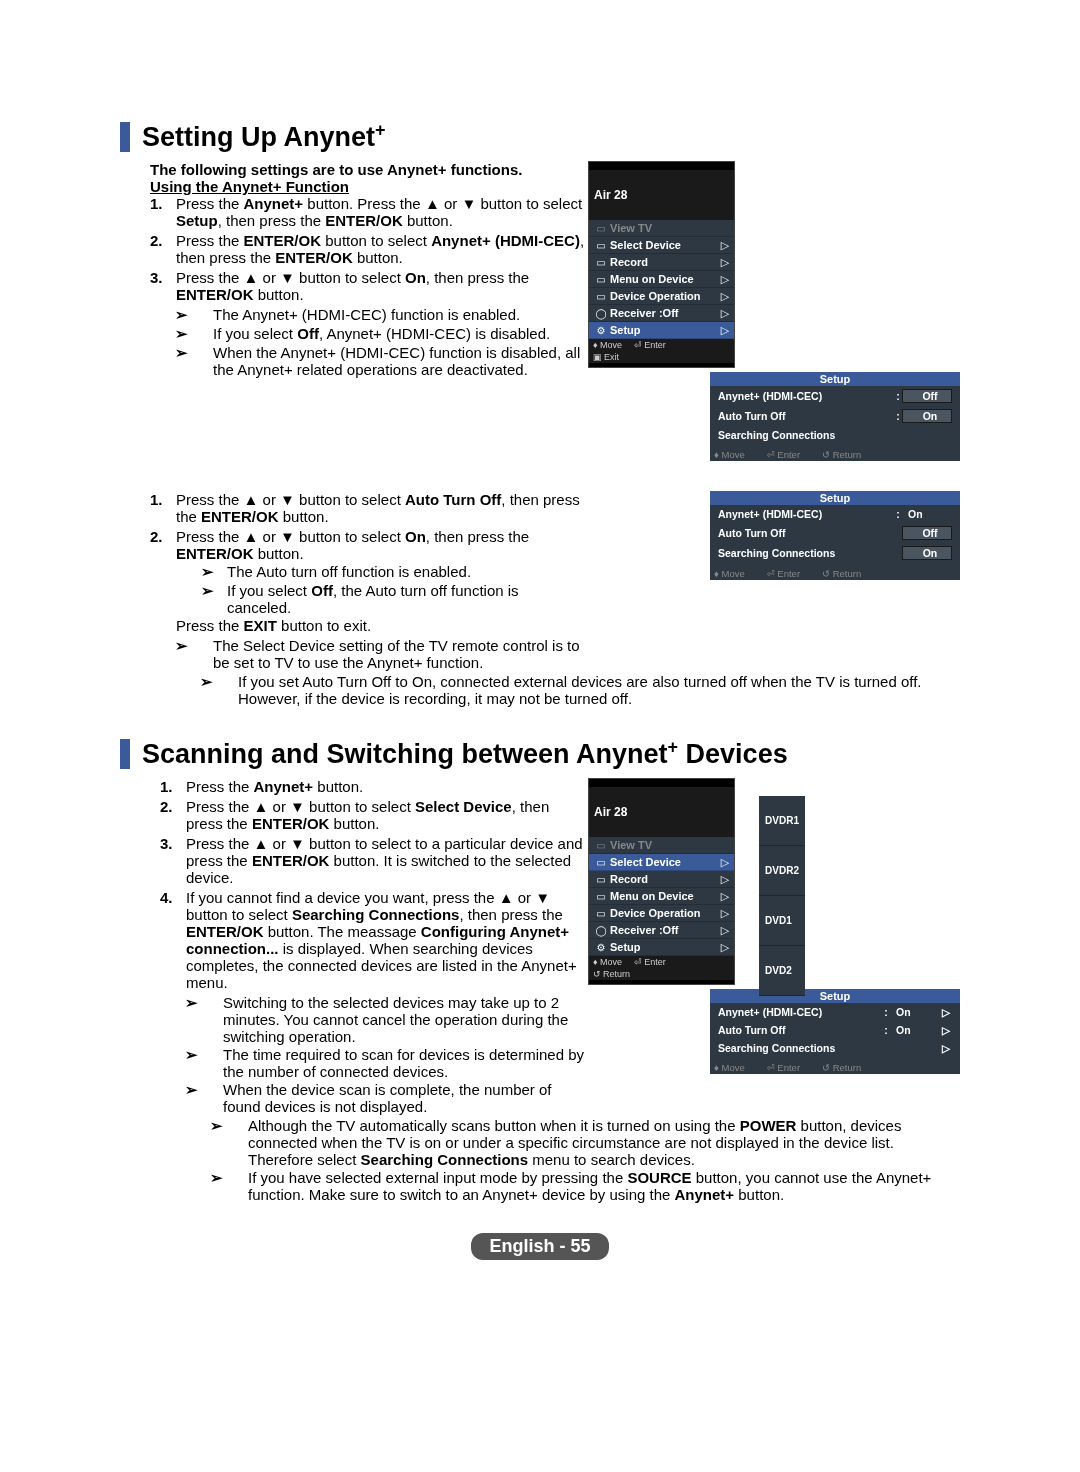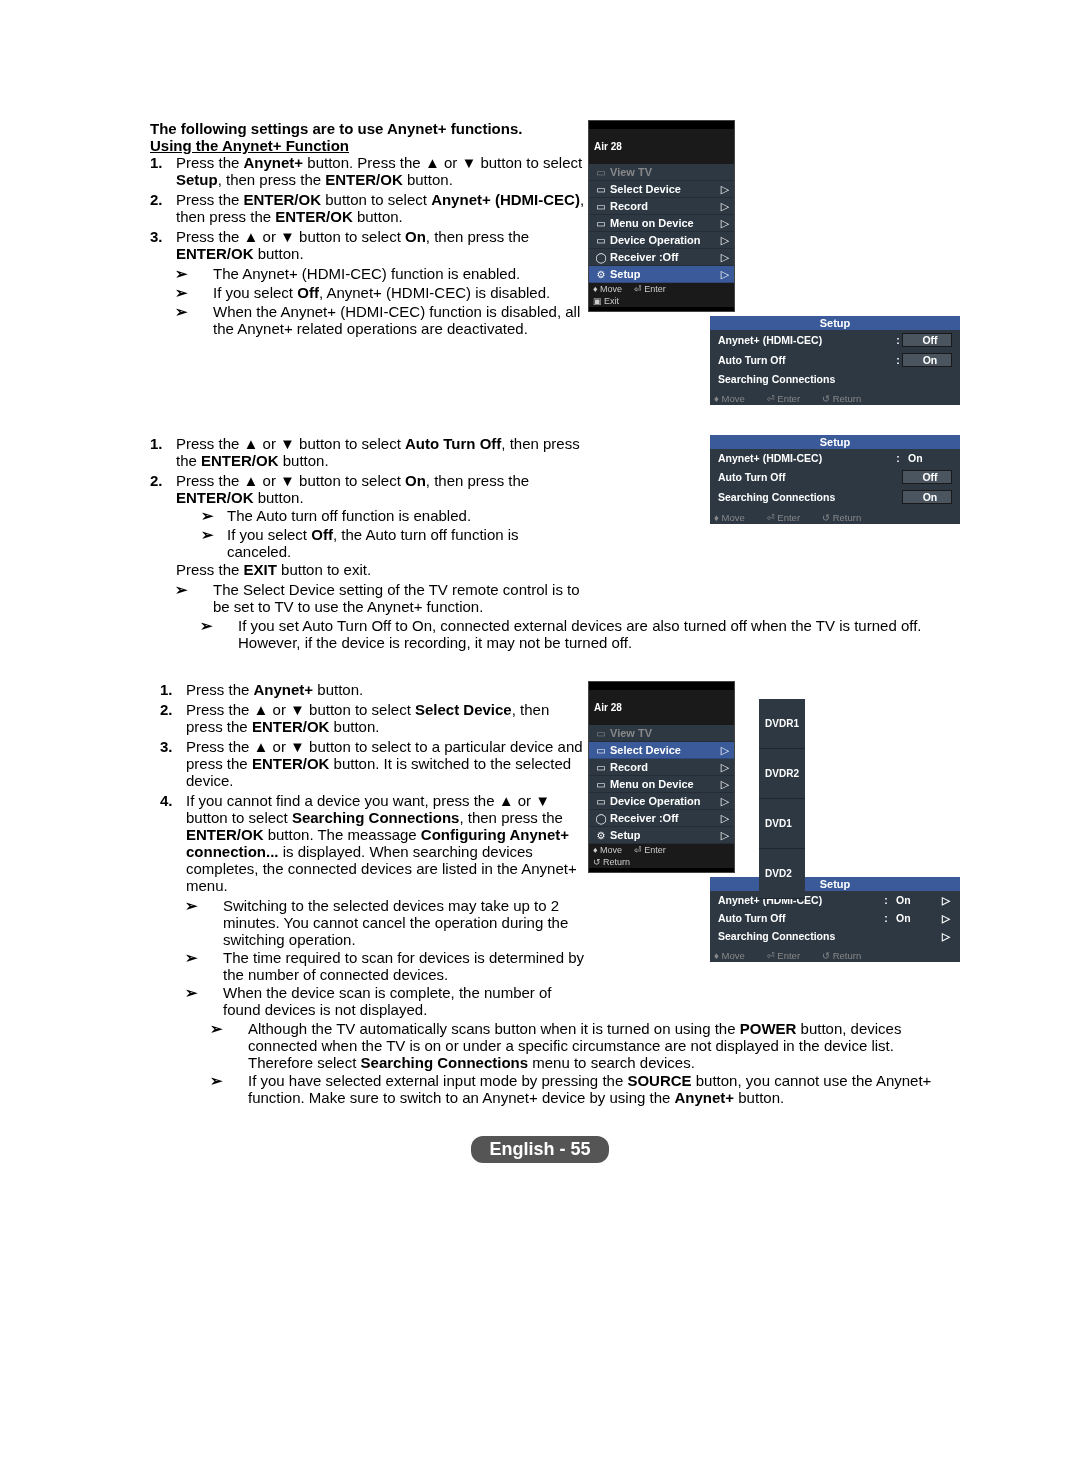--- a/index.html
+++ b/index.html
@@ -19,21 +19,21 @@
   ol > li { display: flex; margin-bottom: 3px; }
   ol > li > .num { font-weight: bold; width: 26px; flex-shrink: 0; }
   ol > li > .body { flex: 1; }
   .note { display: flex; margin: 1px 0 1px 25px; }
   .note.wide { margin-left: 25px; }
   .note .sym { width: 26px; flex-shrink: 0; font-weight: bold; }
   .note .body { flex: 1; margin-left: 12px; }
   .subnote { display: flex; margin: 1px 0 1px 25px; }
   .subnote .sym { width: 26px; flex-shrink: 0; font-weight: bold; }
   .osd { background: #2d3843; color: #fff; font-size: 11px; margin-bottom: 4px; }
-  .osd-header { background: #1a1a1a; padding: 12px 5px; font-weight: bold; font-size: 10px; }
+  .osd-header { background: #1a1a1a; padding: 18px 5px; font-weight: bold; font-size: 12px; }
   .osd-row { display: flex; align-items: center; padding: 1px 3px; height: 17px; border-bottom: 1px solid rgba(0,0,0,0.2); }
   .osd-row.dim { color: #888; }
   .osd-row.sel { background: #3a5a9a; }
   .osd-icon { width: 18px; text-align: center; font-size: 10px; }
   .osd-label { flex: 1; font-weight: bold; }
   .osd-arrow { width: 12px; text-align: center; }
   .osd-footer { background: #1a1a1a; padding: 1px 4px; font-size: 9px; color: #ccc; display: flex; gap: 12px; }
   .osd-foot2 { padding: 1px 4px; font-size: 9.5px; color: #888; display: flex; gap: 22px; }
   .osd-title { background: #3a5a9a; text-align: center; font-weight: bold; padding: 1px 0; font-size: 11px; }
   .osd-tv { position: relative; border: 1px solid #444; padding: 8px 0 0 0; background: #000; }
@@ -53,20 +53,24 @@
   .pfoot { text-align: center; margin: 30px 0 60px 0; }
   .pill { display: inline-block; background: #555; color: #fff; border-radius: 12px; padding: 3px 18px; font-size: 18px; font-weight: bold; }
   .sp { height: 4px; }
   .osd-tv-container { position: relative; display: inline-block; }
 </style>
 </head>
 <body>
 
 <div class="page">
 
+  <div class="hbar">
+    <div class="accent"></div>
+    <h1><span>Setting Up Anynet</span><sup>+</sup></h1>
+  </div>
 
   <div class="twocol">
     <div class="leftcol">
       <div class="bold">The following settings are to use Anynet+ functions.</div>
       <div class="bold under">Using the Anynet+ Function</div>
       <ol>
         <li>
             <span class="num">1.</span>
             <span class="body"><span>Press the </span><b>Anynet+</b><span> button.
 Press the ▲ or ▼ button to select </span><b>Setup</b><span>, then press the </span><b>ENTER/OK</b><span> button.</span></span>
@@ -226,20 +230,24 @@
     </div>
     <div class="fullnotes" style="margin-left:30px;">
       <div class="note wide">
           <span class="sym">➢</span>
           <span class="body">If you set Auto Turn Off to On, connected external devices are also turned off when the TV is turned off. However, if the device is recording, it may not be turned off.</span>
         </div>
     </div>
   </div>
 
   <div class="section2">
+    <div class="hbar">
+      <div class="accent"></div>
+      <h1><span>Scanning and Switching between Anynet</span><sup>+</sup><span> Devices</span></h1>
+    </div>
     <div class="twocol">
       <div class="leftcol2">
         <ol>
           <li>
               <span class="num">1.</span>
               <span class="body"><span>Press the </span><b>Anynet+</b><span> button.</span></span>
             </li>
           <li>
               <span class="num">2.</span>
               <span class="body"><span>Press the ▲ or ▼ button to select </span><b>Select Device</b><span>, then press the </span><b>ENTER/OK</b><span> button.</span></span>

